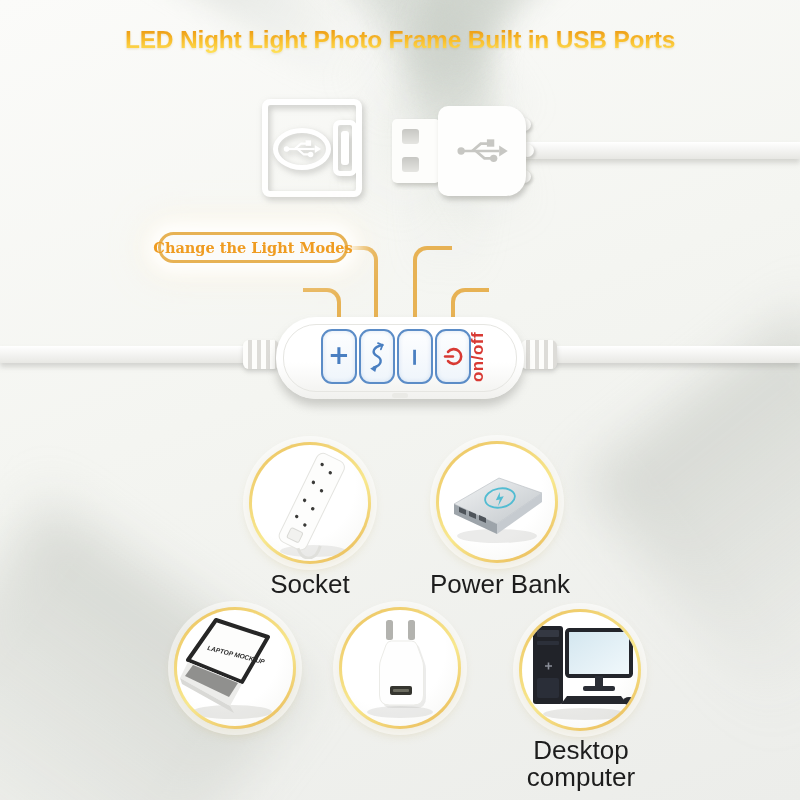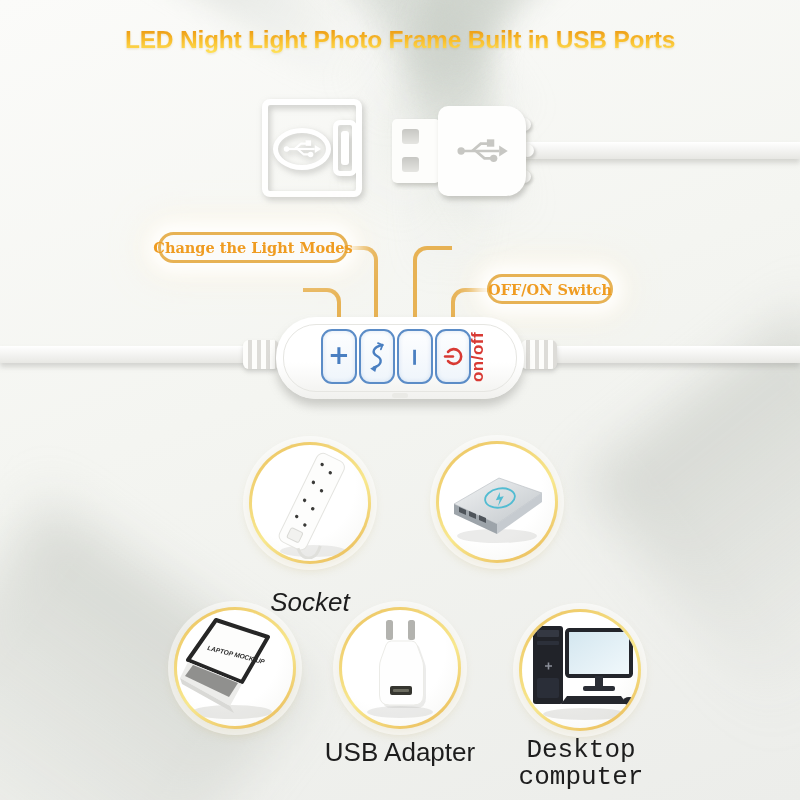--- a/index.html
+++ b/index.html
@@ -159,21 +159,20 @@
       <path d="M36 8.5 L43 13 L36 17.5 z" fill="#c7c7c3"></path>
     </svg>
   </div>
 
   <div class="conn tr" style="left:344px; top:246px; width:34px; height:92px;"></div>
   <div class="conn tr" style="left:303px; top:288px; width:38px; height:52px;"></div>
   <div class="conn tl" style="left:413px; top:246px; width:39px; height:92px;"></div>
   <div class="conn tl" style="left:451px; top:288px; width:38px; height:52px;"></div>
 
   <div class="pill" style="left:158px; top:232px; width:190px; height:31px;">Change the Light Modes</div>
-  <div class="pill" style="left:487px; top:274px; width:126px; height:30px;">OFF/ON Switch</div>
 
   <div class="cable-main"></div>
   <div class="strain" style="left:243px;"></div>
   <div class="strain" style="left:521px;"></div>
   <div class="controller">
     <div class="inner"></div>
   </div>
   <div class="notch"></div>
 
   <div class="cbtn" style="left:321px;">
@@ -236,21 +235,22 @@
         <polygon points="27,65 34,68 34,73 27,70" fill="#4e545a"></polygon>
         <polygon points="37,69 44,72 44,77 37,74" fill="#4e545a"></polygon>
         <g transform="rotate(-10 58 52)">
           <ellipse cx="58" cy="52" rx="15" ry="9.5" fill="none" stroke="#52bcd2" stroke-width="1.8"></ellipse>
           <path d="M59 46 l-5.5 7.5 h4 l-3 6.5 7.5 -9 h-4 z" fill="#52bcd2"></path>
         </g>
       </svg>
     </div>
   </div>
 
-  <div class="dlabel" style="left:245px; top:589px; width:130px;font-style:italic;">Socket</div>
+  <div class="dlabel" style="left:245px; top:571px; width:130px;">Socket</div>
+  <div class="dlabel" style="left:420px; top:571px; width:160px;">Power Bank</div>
 
   <div class="dcircle" style="left:174px; top:607px;">
     <div class="face">
       <svg width="110" height="112" viewBox="0 0 110 112">
         <ellipse cx="52" cy="100" rx="40" ry="7" fill="rgba(175,175,170,.28)"></ellipse>
         <polygon points="36,8 88,25 62,70 8,48" fill="#fdfdfc" stroke="#262626" stroke-width="4" stroke-linejoin="round"></polygon>
         <text x="27" y="43" font-size="6.5" font-style="italic" font-weight="bold" fill="#2e2e2e" transform="rotate(14 48 40)">LAPTOP MOCK-UP</text>
         <polygon points="8,50 62,72 50,94 0,66" fill="#ececea"></polygon>
         <polygon points="13,53 58,71 49,85 5,64" fill="#90908e"></polygon>
         <polygon points="0,66 50,94 54,101 2,72" fill="#d9d9d6"></polygon>
@@ -287,16 +287,15 @@
         <ellipse cx="104" cy="87" rx="6" ry="4" fill="#25272d"></ellipse>
         <rect x="8" y="12" width="30" height="78" rx="3" fill="#212329"></rect>
         <rect x="12" y="16" width="22" height="7" rx="1" fill="#343842"></rect>
         <rect x="12" y="27" width="22" height="4" rx="1" fill="#2c303a"></rect>
         <path d="M20 52 h7 M23.5 48.5 v7" stroke="#8a8e98" stroke-width="1.6"></path>
         <rect x="12" y="64" width="22" height="20" rx="2" fill="#2a2e38"></rect>
       </svg>
     </div>
   </div>
 
-  <div class="dlabel" style="left:317px; top:739px; width:166px;">USB Adapter</div>
-  <div class="dlabel" style="left:518px; top:737px; width:126px;font-family:Liberation Mono, monospace;">Desktop computer</div>
+  <div class="dlabel" style="left:518px; top:737px; width:126px;">Desktop computer</div>
 
 </div>
 
 </body></html>

